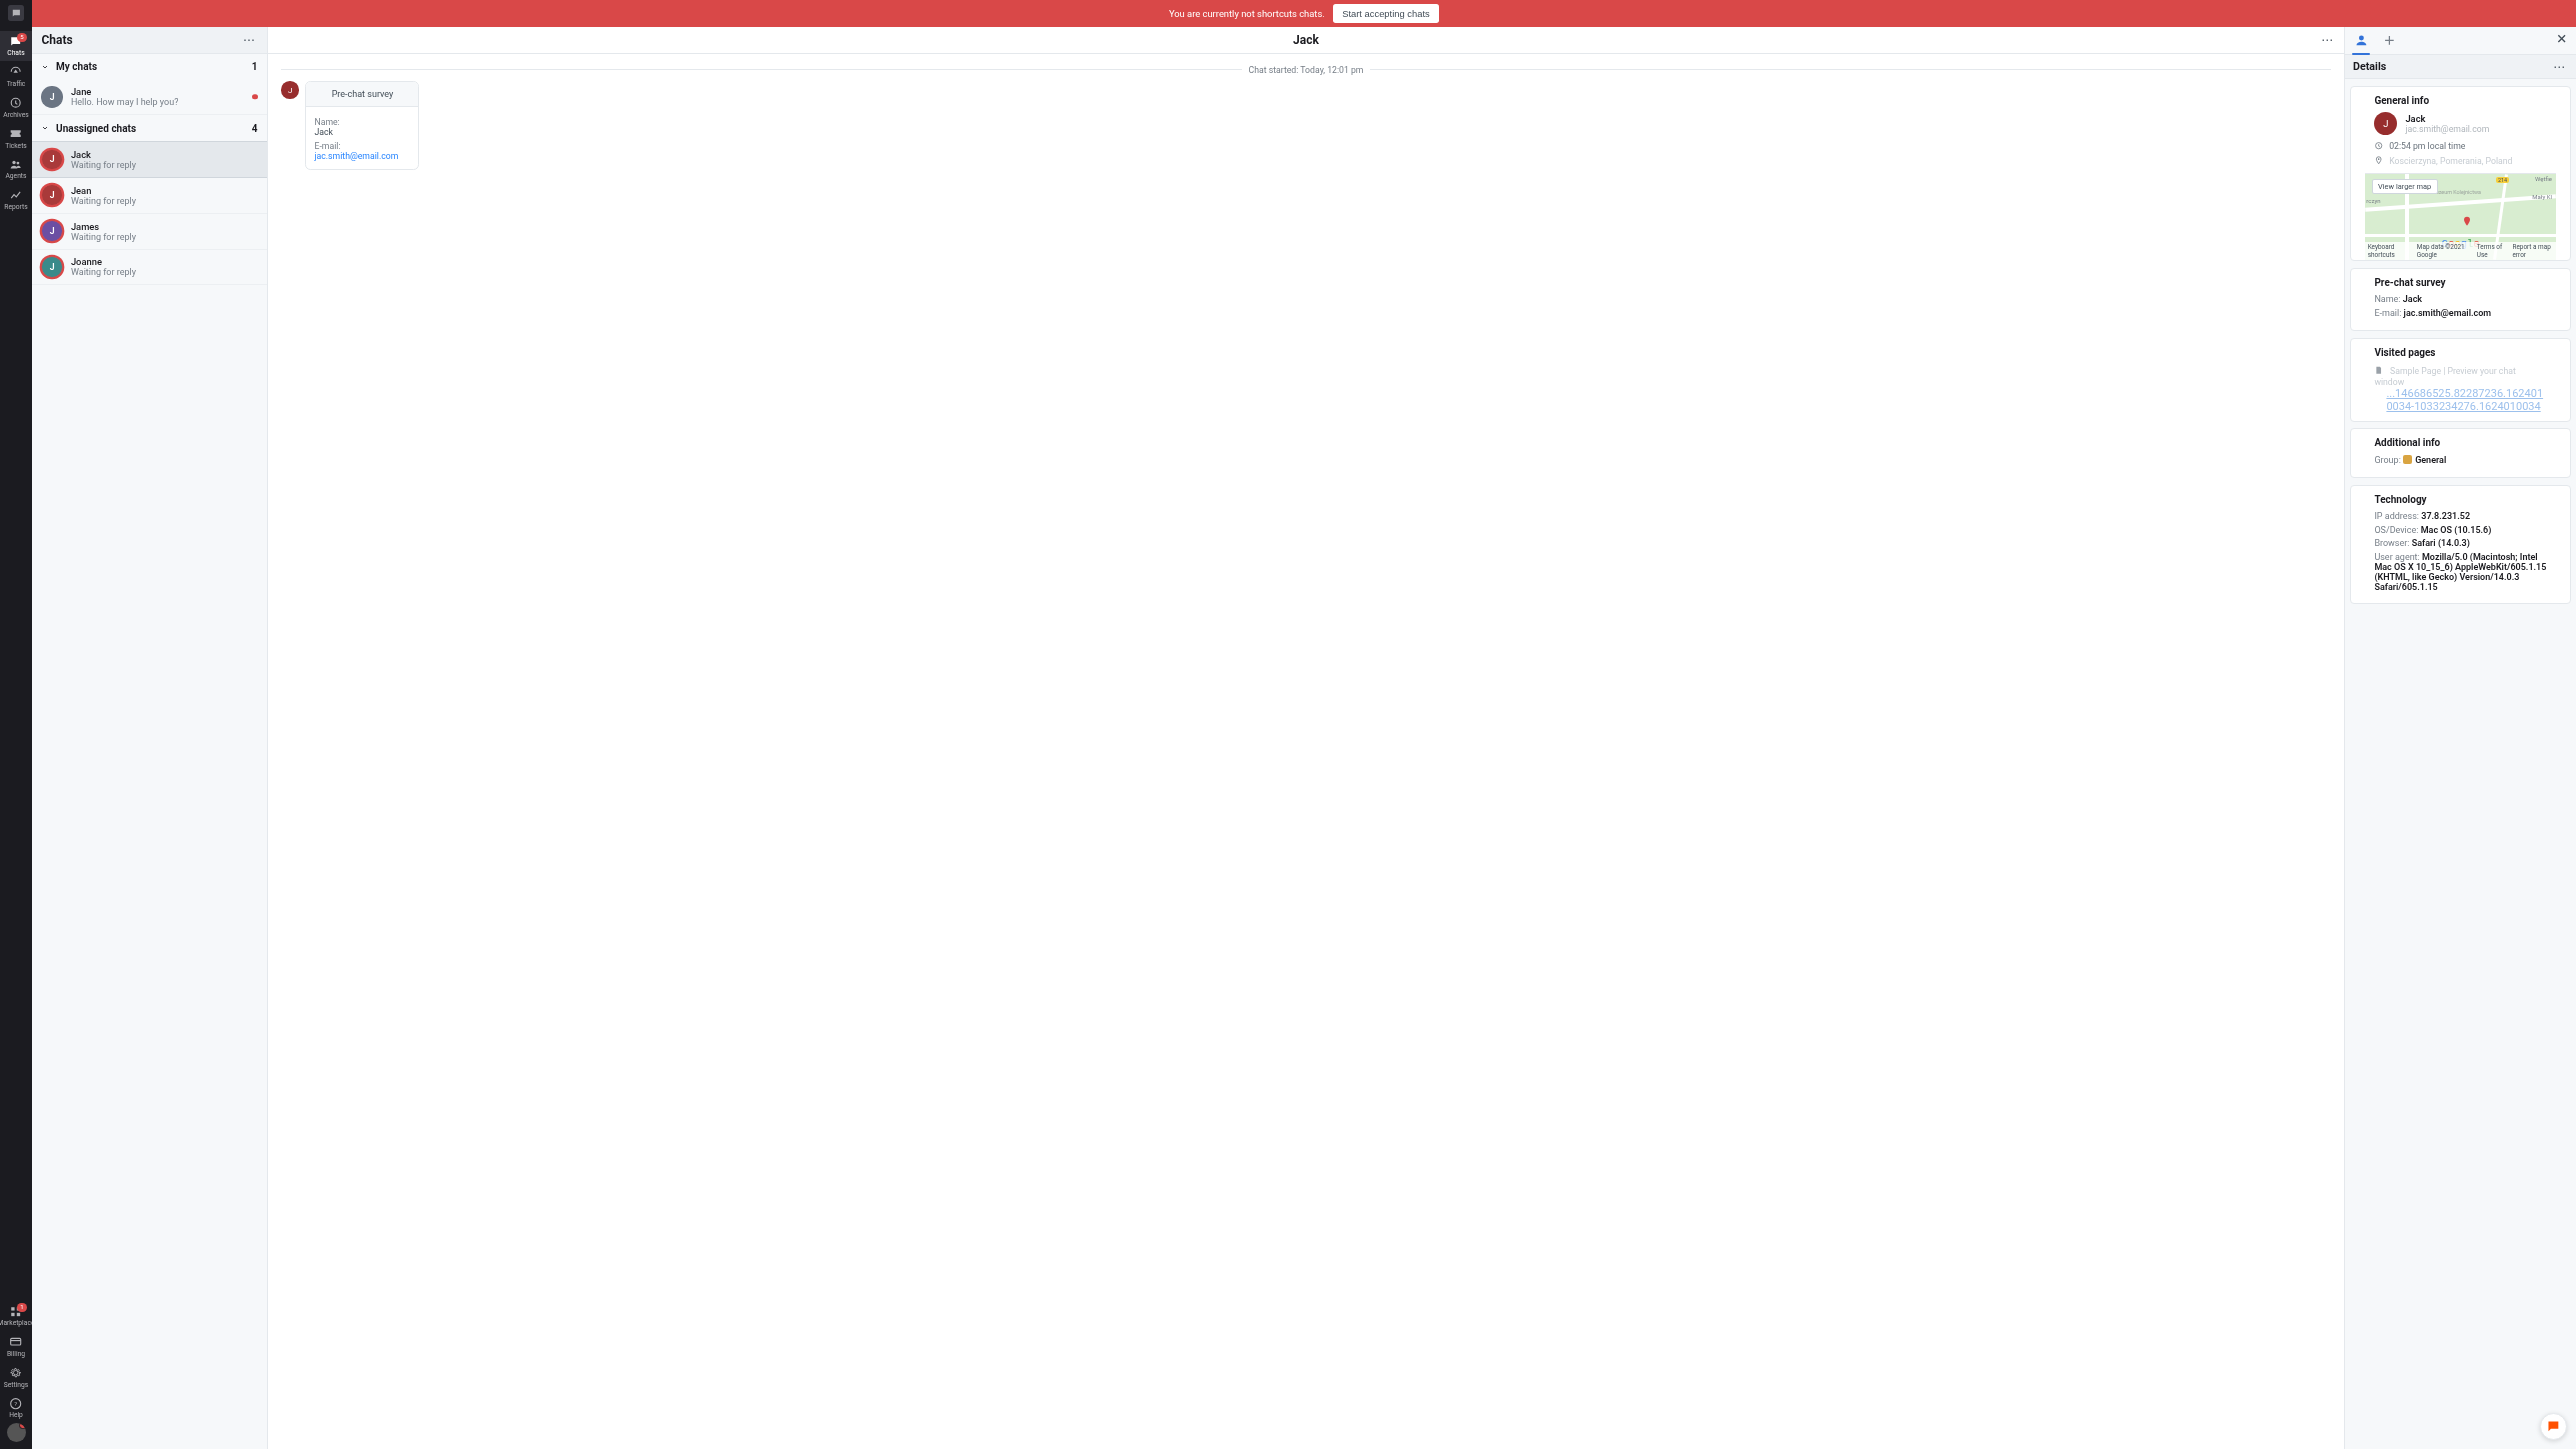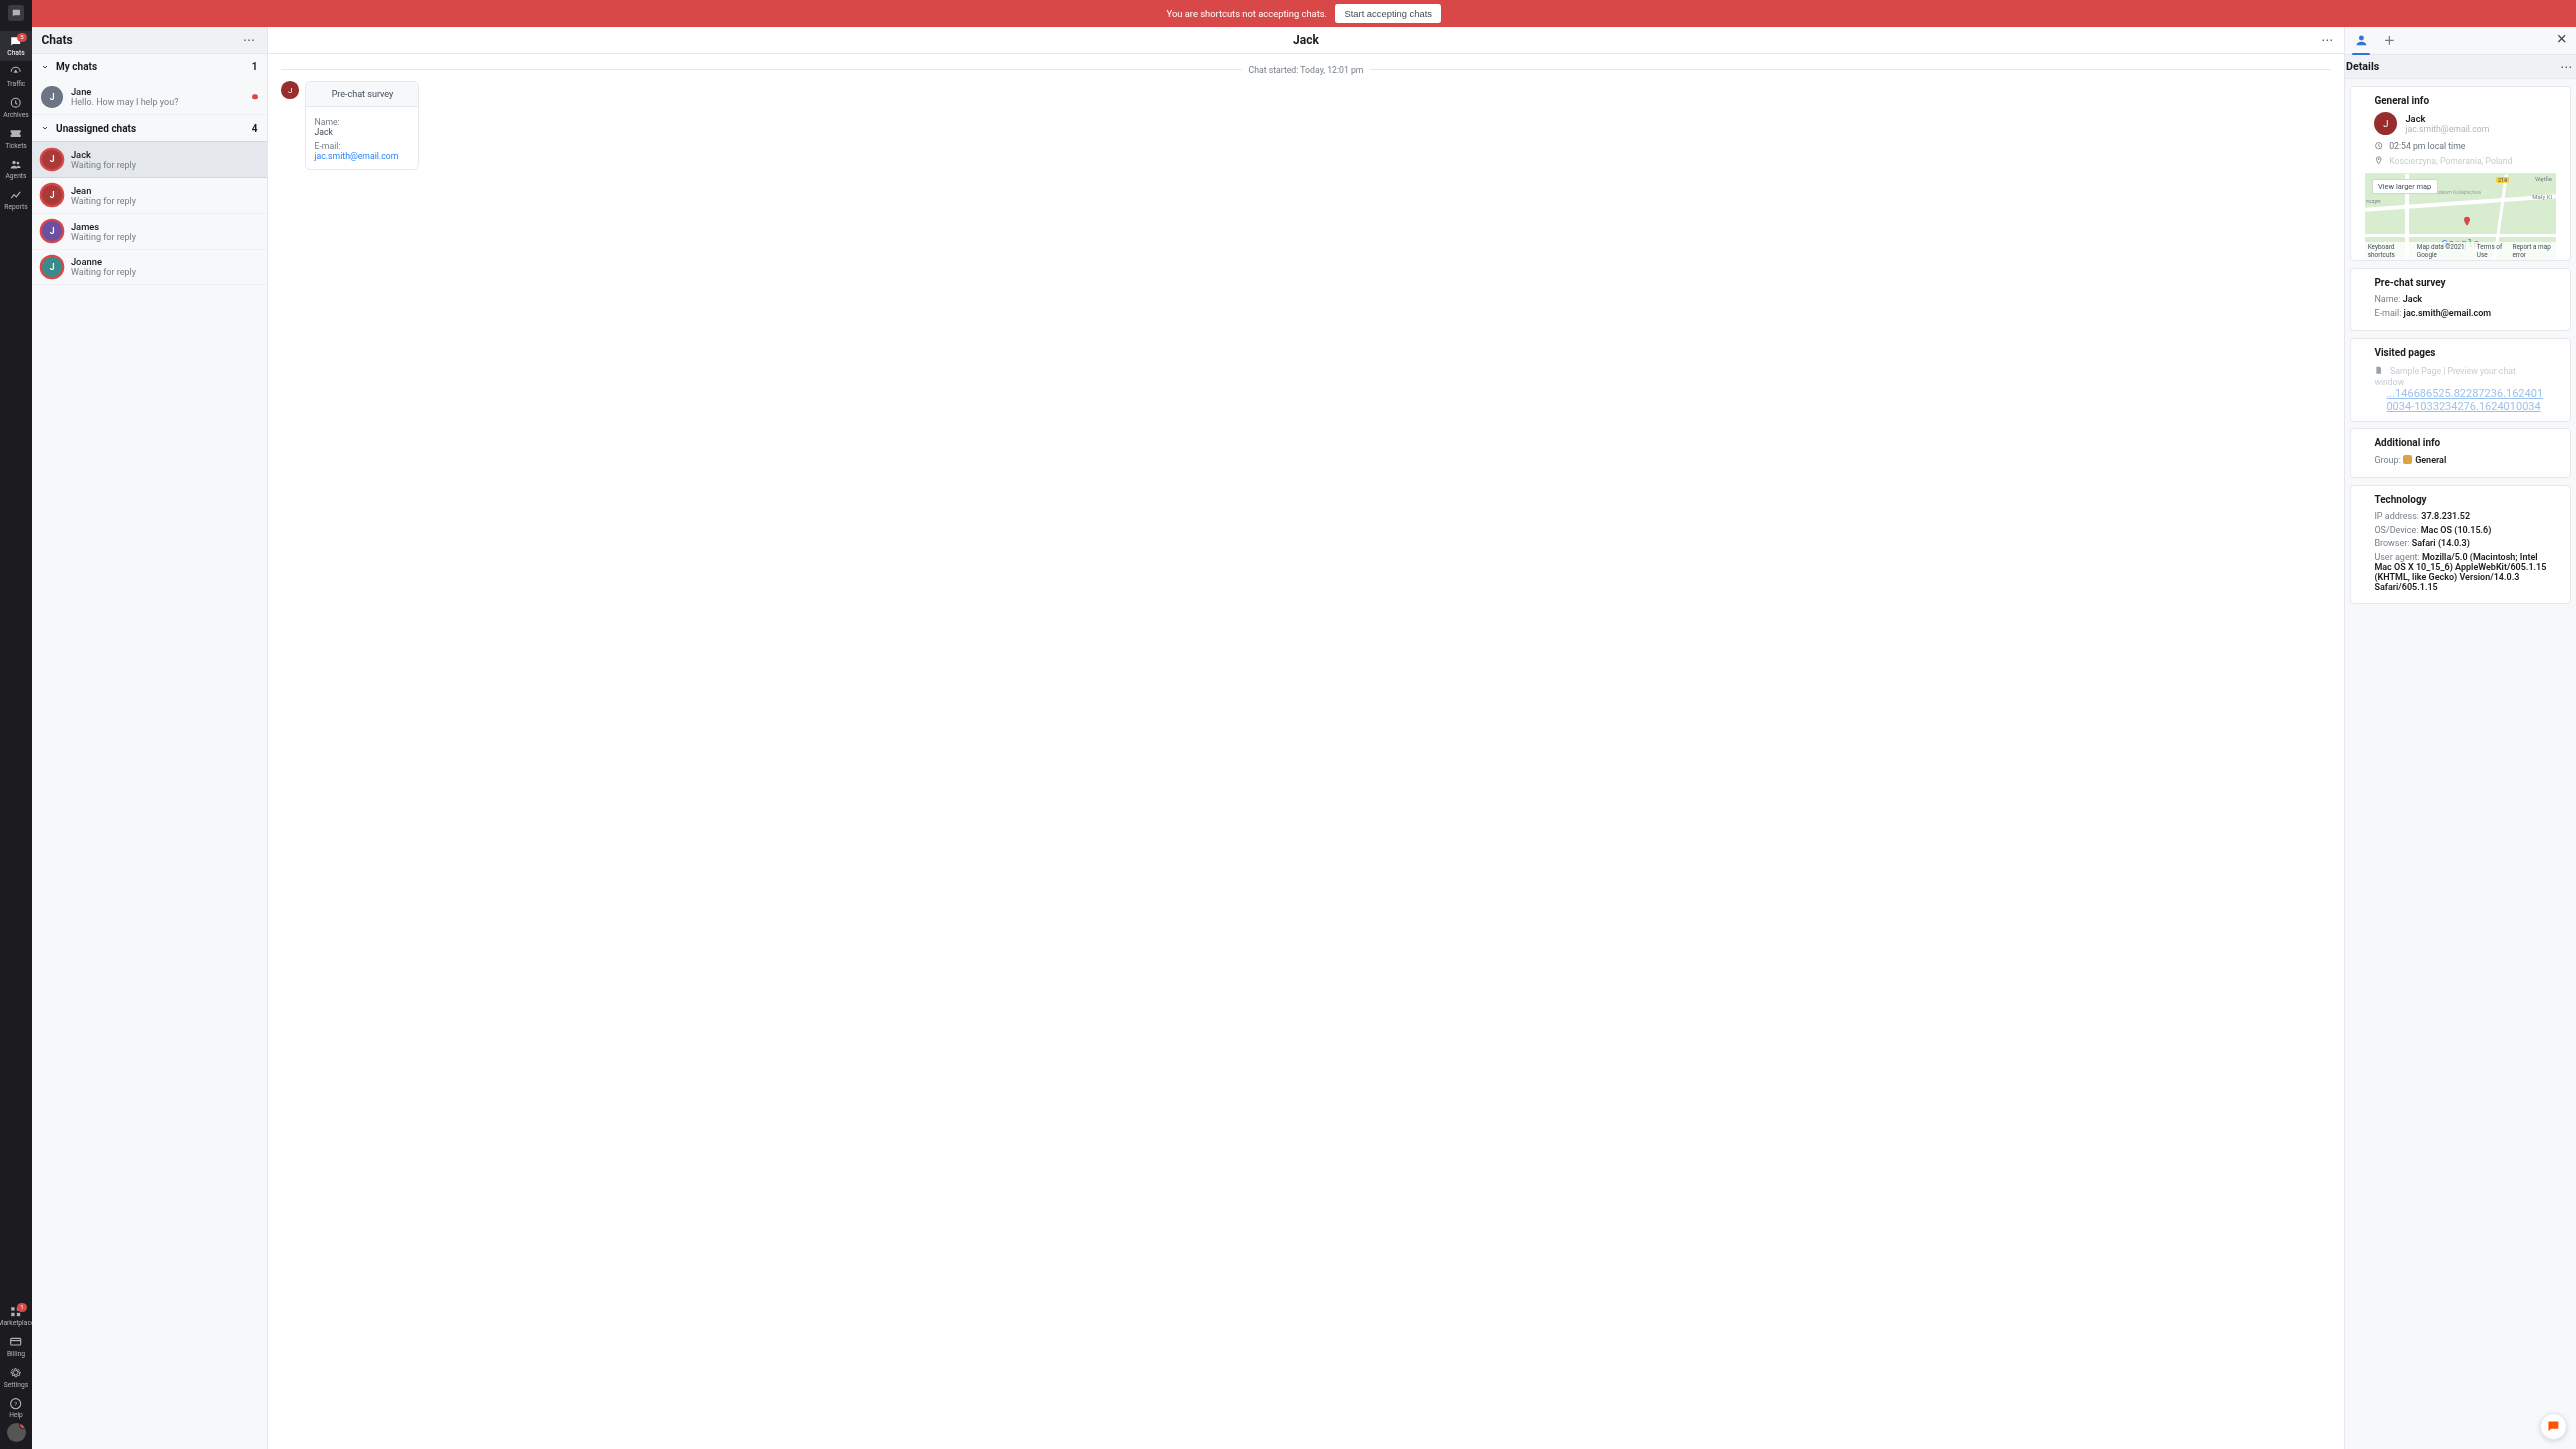--- a/index.html
+++ b/index.html
@@ -67,21 +67,21 @@
 .btn-primary { background:#3373d9; border:0.7px solid #3373d9; color:#fff; padding:4.7px 10.7px; border-radius:2.7px; font-size:9.4px; cursor:pointer; }
 .add-tag { color:#2684ff; font-size:9px; margin-top:9.4px; cursor:pointer; display:inline-block; }
 
 
 .det-tabs { height:28px; display:flex; align-items:center; padding:0 8px; gap:12px; border-bottom:0.7px solid #e4e8ec; background:#f6f8fa; }
 .det-tabs .tab { width:16px; height:16px; display:flex; align-items:center; justify-content:center; color:#767e87; cursor:pointer; }
 .det-tabs .tab.active { color:#3373d9; }
 .det-tabs .tab.active-under { position:relative; }
 .det-tabs .tab.active-under::after { content:""; position:absolute; bottom:-6px; left:-1.3px; right:-1.3px; height:2px; background:#3373d9; border-radius:1.3px; }
 .det-tabs .close { margin-left:auto; font-size:14.8px; color:#424d57; cursor:pointer; }
-.det-sub { height:24px; display:flex; align-items:center; padding:0 1px; justify-content:space-between; border-bottom:0.7px solid #e4e8ec; background:#eff2f5;}
+.det-sub { height:24px; display:flex; align-items:center; padding:0 8px; justify-content:space-between; border-bottom:0.7px solid #e4e8ec; background:#eff2f5;}
 .det-sub h3 { font-size:10.7px; font-weight:700; color:#1b1b20; }
 .det-body { flex:1; overflow:auto; padding: 6.7px 5.4px 6.7px; }
 .card { background:#fff; border:0.7px solid #e4e8ec; border-radius:4px; margin-bottom:6.7px; padding: 8px 23px; }
 .card h4 { font-size:10px; font-weight:700; color:#1b1b20; margin-bottom:6.7px; }
 .gen-row { display:flex; align-items:center; gap:8px; }
 .gen-row .av { width:23px; height:23px; border-radius:50%; background:#972d2d; color:#fff; display:flex; align-items:center; justify-content:center; font-size:9.4px; }
 .gen-row .txt .nm { font-weight:600; color:#1b1b20; }
 .gen-row .txt .em { color:#b0b6bc; font-size:8.7px; filter: blur(0.3px); }
 .meta-line { display:flex; align-items:center; gap:5.4px; color:#6a737c; font-size:8.7px; margin-top:5.4px; }
 .meta-line .ic { width:9.4px; height:9.4px; }
@@ -197,21 +197,21 @@
     <svg class="icon" viewBox="0 0 24 24" style="font-size:14px">
         <circle cx="12" cy="12" r="9" fill="none" stroke="currentColor" stroke-width="2"></circle>
         <text x="12" y="16" text-anchor="middle" font-size="11" fill="currentColor">?</text>
       </svg>
     <span class="lbl">Help</span>
   </div>
   <div class="avatar"></div>
 </div>
 
 <div class="banner">
-  <span>You are shortcuts not accepting chats.</span>
+  <span>You are currently not shortcuts chats.</span>
   <button>Start accepting chats</button>
 </div>
 
 <div class="cols">
 
   <div class="col-chats">
     <div class="chats-hdr">
       <h2>Chats</h2>
       <div class="more-btn">⋯</div>
     </div>

